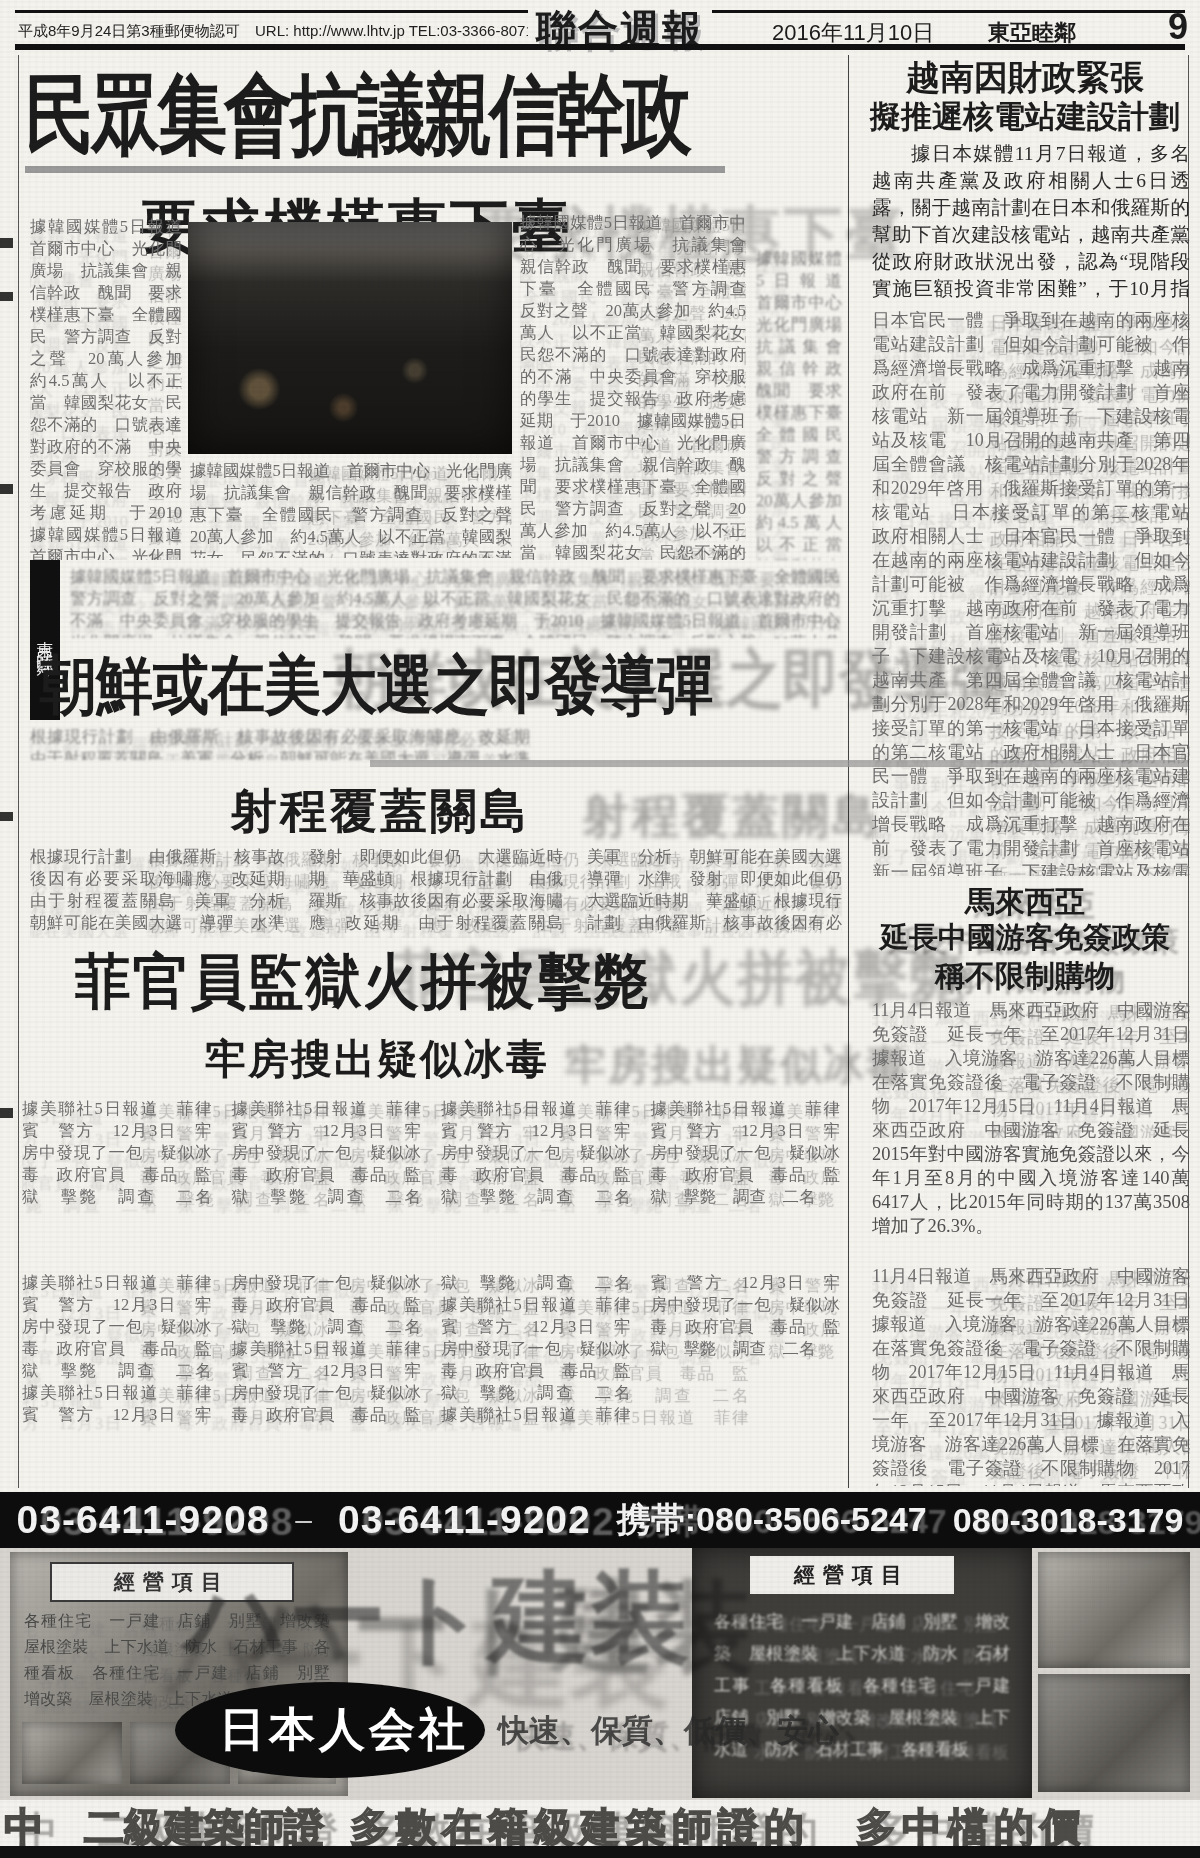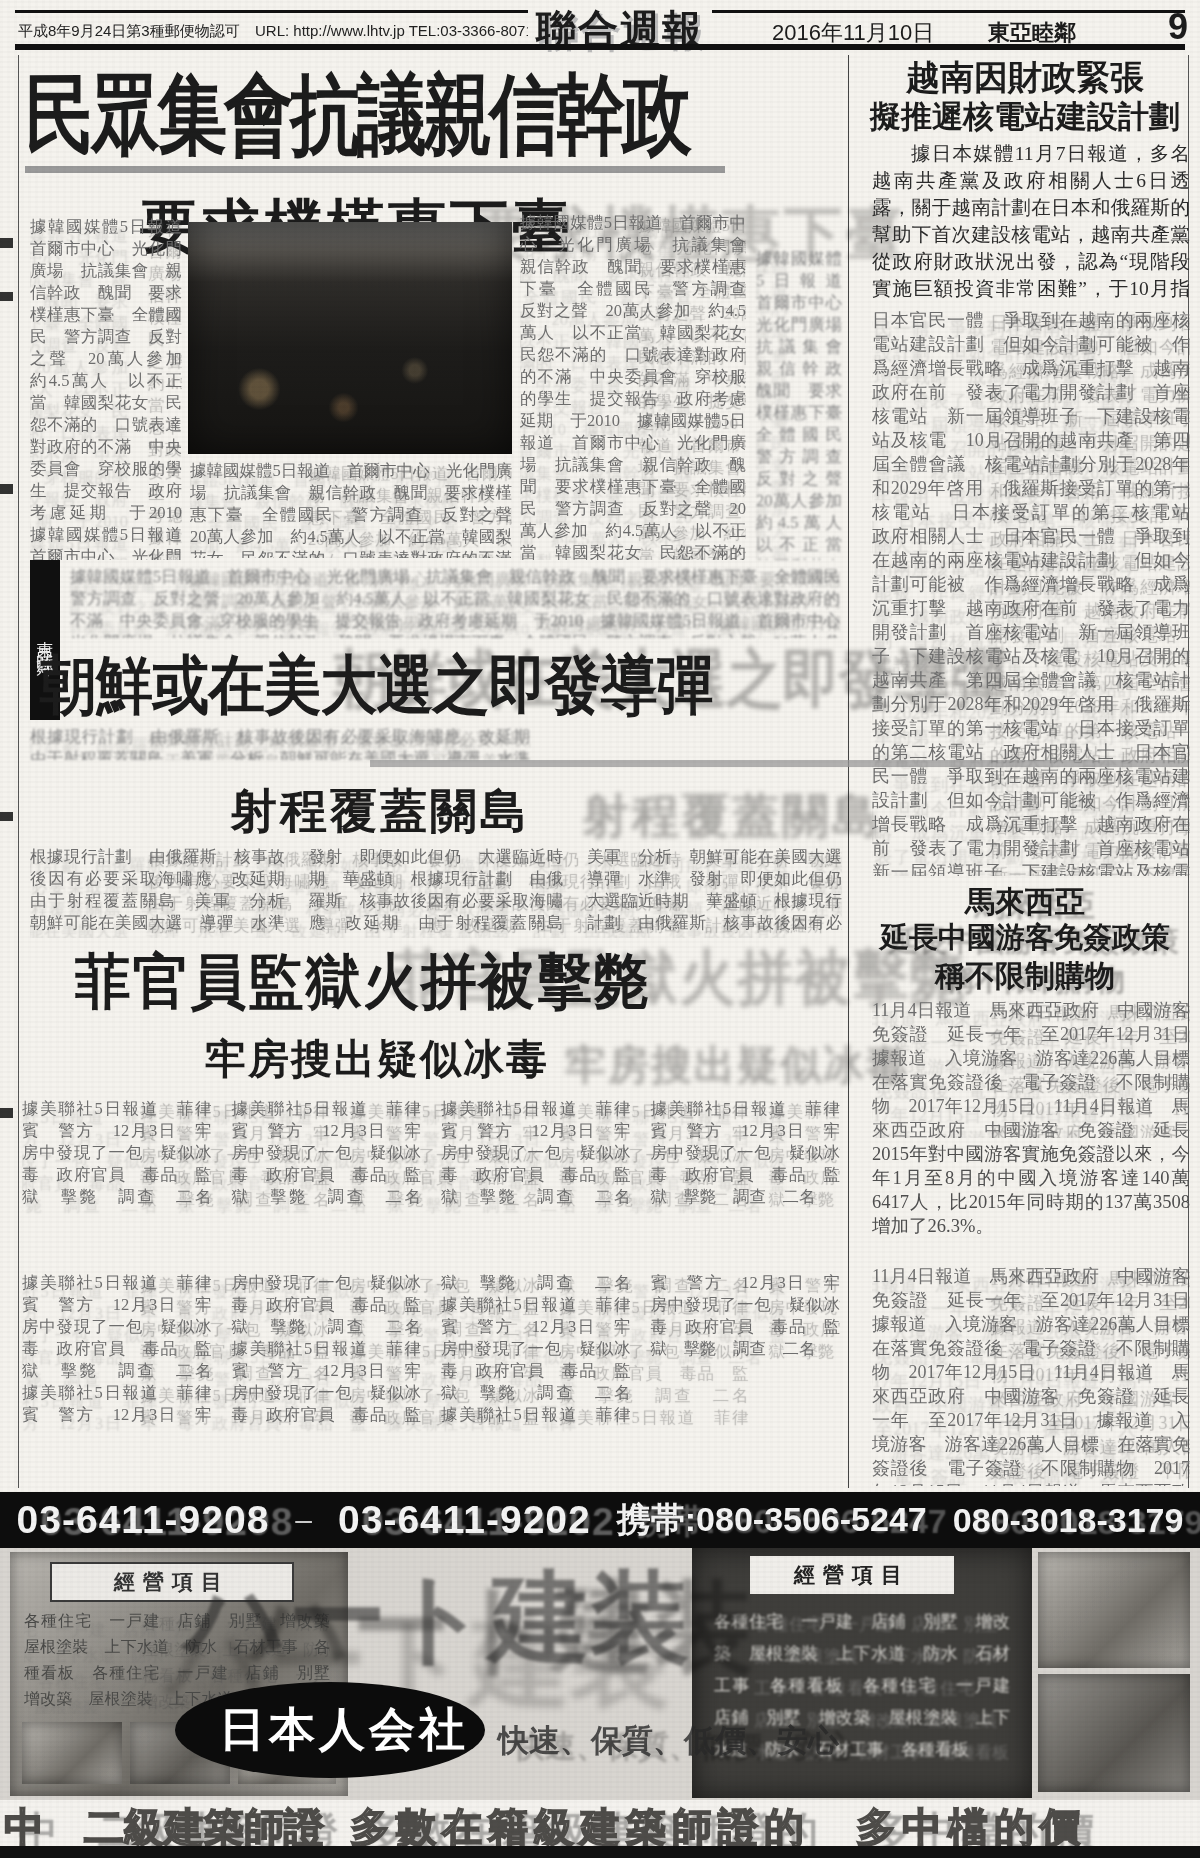--- a/index.html
+++ b/index.html
@@ -115,21 +115,21 @@
       <div class="abs adphoto" style="left:120px;top:170px;width:100px;height:62px;filter:brightness(.85);"></div>
       <div class="abs adphoto" style="left:228px;top:170px;width:98px;height:62px;filter:brightness(1.1);"></div>
     </div>
 
     <div class="abs sans" style="left:185px;top:4px;font-size:100px;font-weight:900;color:rgba(35,35,35,.55);white-space:nowrap;filter:blur(1.4px);text-shadow:64px 10px 4px rgba(0,0,0,.3), -20px 44px 6px rgba(0,0,0,.18);z-index:5;">ハート建装</div>
 
     <div class="abs oval" style="left:175px;top:134px;width:310px;height:96px;z-index:6;">
       <span class="sans" style="color:#fff;font-size:46px;font-weight:900;letter-spacing:4px;filter:blur(.4px);margin-left:28px;">日本人会社</span>
     </div>
 
-    <div class="abs sans" style="left:498px;top:172px;font-size:31px;font-weight:900;color:rgba(40,40,40,.8);white-space:nowrap;filter:blur(.7px);text-shadow:16px 6px 3px rgba(0,0,0,.25);z-index:6;">快速、保質、低價、安心</div>
+    <div class="abs sans" style="left:498px;top:162px;font-size:31px;font-weight:900;color:rgba(40,40,40,.8);white-space:nowrap;filter:blur(.7px);text-shadow:16px 6px 3px rgba(0,0,0,.25);z-index:6;">快速、保質、低價、安心</div>
 
     <div class="abs" style="left:692px;top:0;width:340px;height:250px;background:#3f3e3b;box-shadow:inset 0 0 30px rgba(0,0,0,.6);">
       <div class="abs" style="left:58px;top:8px;width:204px;height:38px;background:#f0eeea;display:flex;align-items:center;justify-content:center;font-size:21px;font-weight:bold;color:#222;letter-spacing:8px;filter:blur(.4px);">經營項目</div>
       <div class="abs gcol" style="left:22px;top:58px;width:296px;height:178px;font-size:17px;line-height:32px;color:#d7d5d0;filter:blur(.8px);text-shadow:40px 3px 2px rgba(255,255,255,.25);">各種住宅　一戸建　店鋪　別墅　增改築　屋根塗裝　上下水道　防水　石材工事　各種看板　各種住宅　一戸建　店鋪　別墅　增改築　屋根塗裝　上下水道　防水　石材工事　各種看板</div>
     </div>
 
     <div class="abs adphoto" style="left:1038px;top:4px;width:152px;height:116px;"></div>
     <div class="abs adphoto" style="left:1038px;top:126px;width:152px;height:118px;filter:brightness(.8);"></div>
   </div>
 

